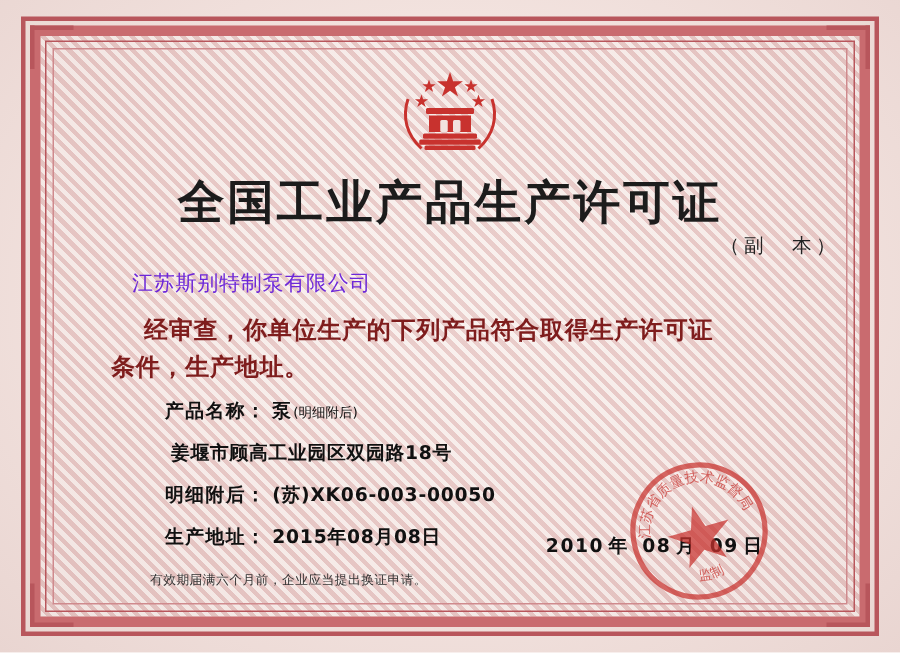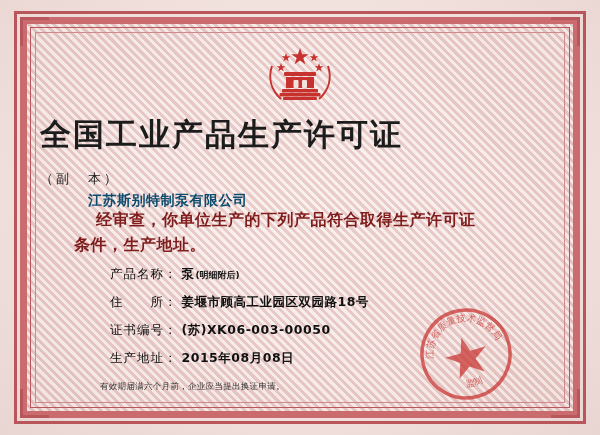--- a/index.html
+++ b/index.html
@@ -106,46 +106,46 @@
     width: 76px;
     height: 62px;
   }
   .emblem svg { display: block; }
 
   .title {
     position: absolute;
     top: 76px;
     left: 0;
     right: 0;
-    text-align: left;
+    text-align: center;
     font-family: "DejaVu Sans", "Liberation Sans", sans-serif;
     font-size: 31px;
     font-weight: bold;
     letter-spacing: 2px;
     color: #1c1c1c;
     white-space: nowrap;
   }
   .subtitle {
     position: absolute;
-    top: 132px;
+    top: 117px;
     left: 0;
     right: 0;
-    text-align: left;
+    text-align: right;
     font-size: 13px;
     color: #222;
     letter-spacing: 3px;
   }
 
   .company {
     position: absolute;
-    top: 154px;
+    top: 142px;
     left: 48px;
     font-size: 14px;
-    font-weight: bold;
-    color: #0c4a6e;
+    font-weight: normal;
+    color: #6d28d9;
     letter-spacing: 0.5px;
   }
 
   .statement {
     position: absolute;
     top: 170px;
     left: 56px;
     right: 30px;
     font-size: 16px;
     font-weight: bold;
@@ -163,30 +163,30 @@
     font-size: 12.5px;
     color: #111;
   }
   .field-row {
     display: flex;
     align-items: baseline;
     margin-bottom: 11px;
     white-space: nowrap;
   }
   .field-label {
-    font-weight: normal;
+    font-weight: bold;
     letter-spacing: 1px;
   }
   .field-value {
     font-weight: bold;
     margin-left: 4px;
     letter-spacing: 0.5px;
   }
   .field-note {
-    font-weight: bold;
+    font-weight: normal;
     font-size: 9px;
     margin-left: 1px;
   }
 
   .date-row {
     position: absolute;
     top: 318px;
     right: 42px;
     font-size: 12.5px;
     font-weight: bold;
@@ -275,33 +275,35 @@
       <span class="l2">条件，生产地址。</span>
     </div>
 
     <div class="fields">
       <div class="field-row">
         <span class="field-label">产品名称：</span>
         <span class="field-value">泵</span>
         <span class="field-note">(明细附后)</span>
       </div>
       <div class="field-row">
-        <span class="field-label">住　　所：</span>
         <span class="field-value">姜堰市顾高工业园区双园路18号</span>
       </div>
       <div class="field-row">
-        <span class="field-label">证书编号：</span>
+        <span class="field-label">明细附后：</span>
         <span class="field-value">(苏)XK06-003-00050</span>
       </div>
       <div class="field-row">
         <span class="field-label">生产地址：</span>
         <span class="field-value">2015年08月08日</span>
       </div>
     </div>
 
+    <div class="date-row">
+      <span>2010</span><span class="sep">年</span><span>08</span><span class="sep">月</span><span>09</span><span class="sep">日</span>
+    </div>
 
     <div class="footnote">有效期届满六个月前，企业应当提出换证申请。</div>
 
     <div class="seal">
       <svg width="96" height="96" viewBox="0 0 96 96" xmlns="http://www.w3.org/2000/svg">
         <circle cx="48" cy="48" r="44" fill="none" stroke="#c8322e" stroke-width="3.5"></circle>
         <polygon fill="#c8322e" points="48,31 53,46 69,46 56,55 61,70 48,61 35,70 40,55 27,46 43,46"></polygon>
         <path id="sealTop" d="M 48 10 m -33 38 a 33 33 0 0 1 66 0" fill="none"></path>
         <text font-size="9.5" fill="#c8322e" font-family="'DejaVu Sans', sans-serif">
           <textPath href="#sealTop" startOffset="50%" text-anchor="middle">江苏省质量技术监督局</textPath>

